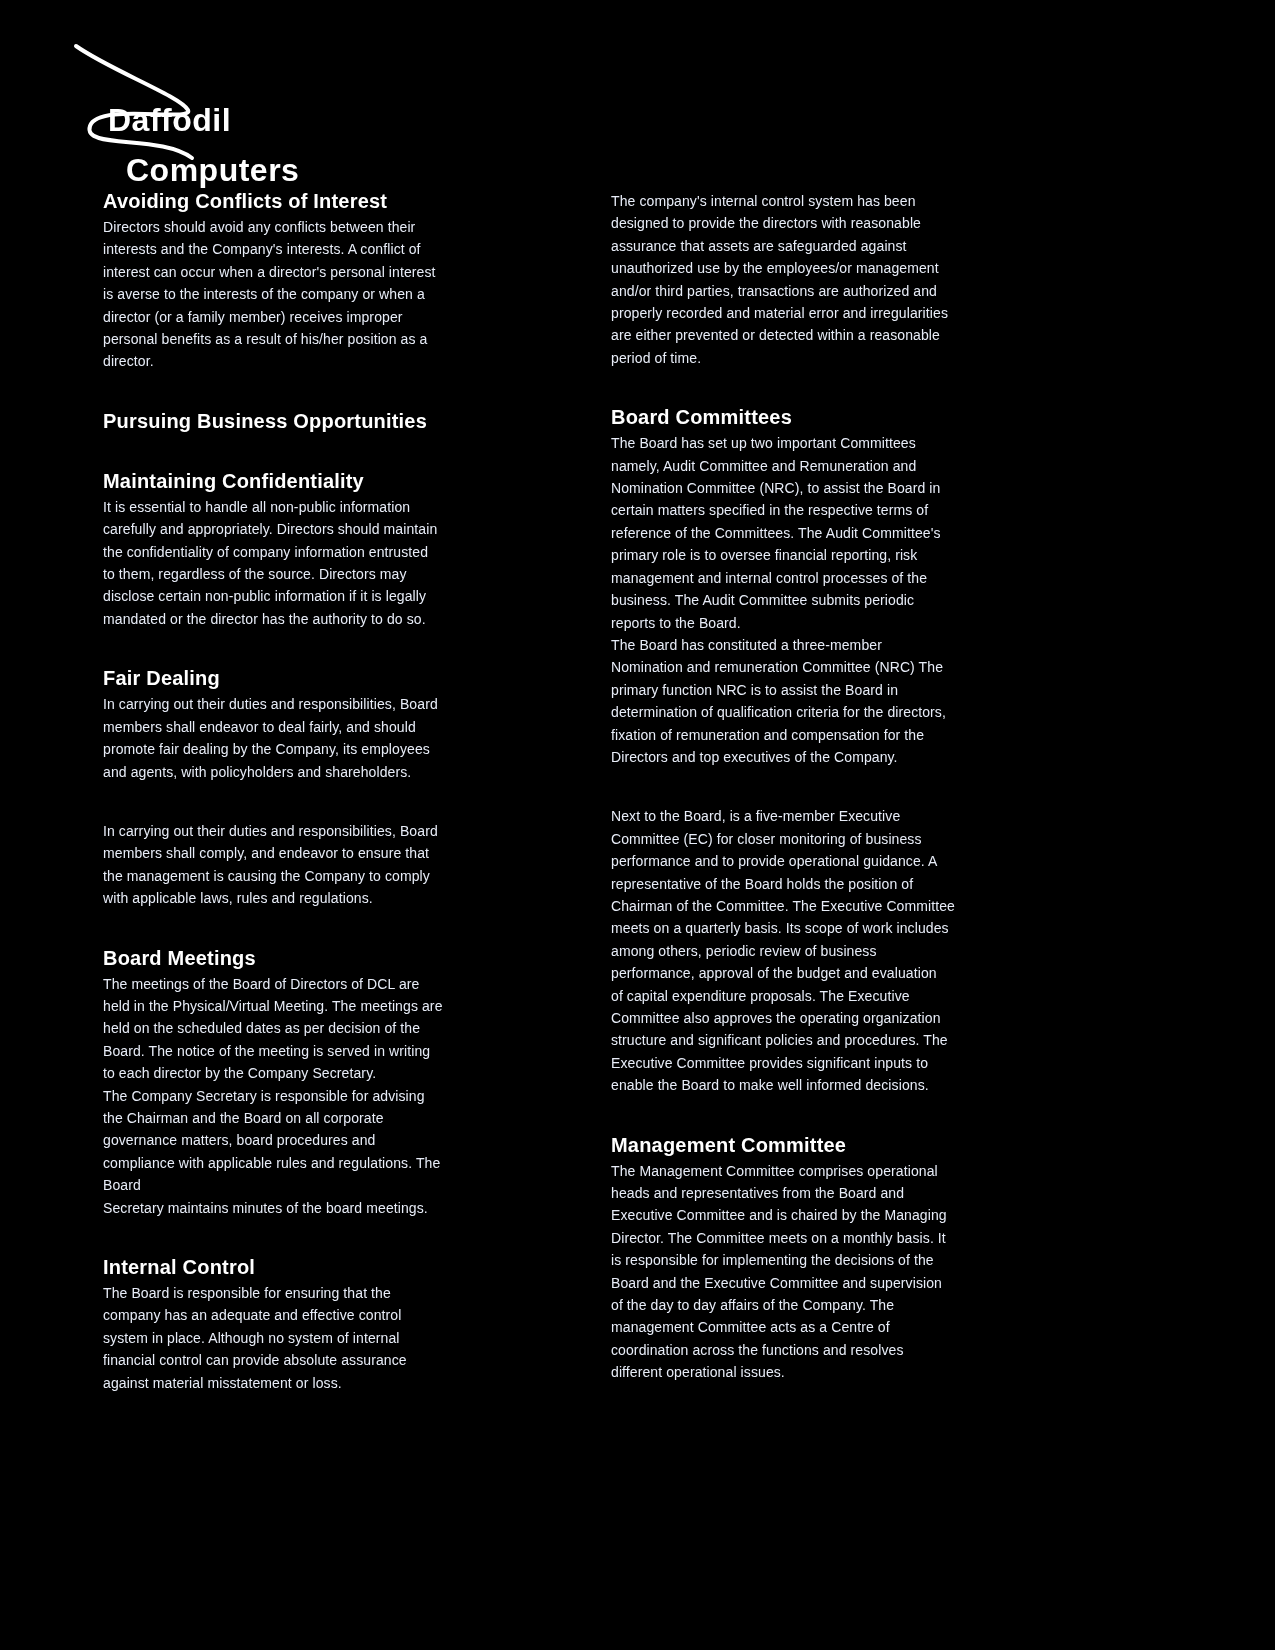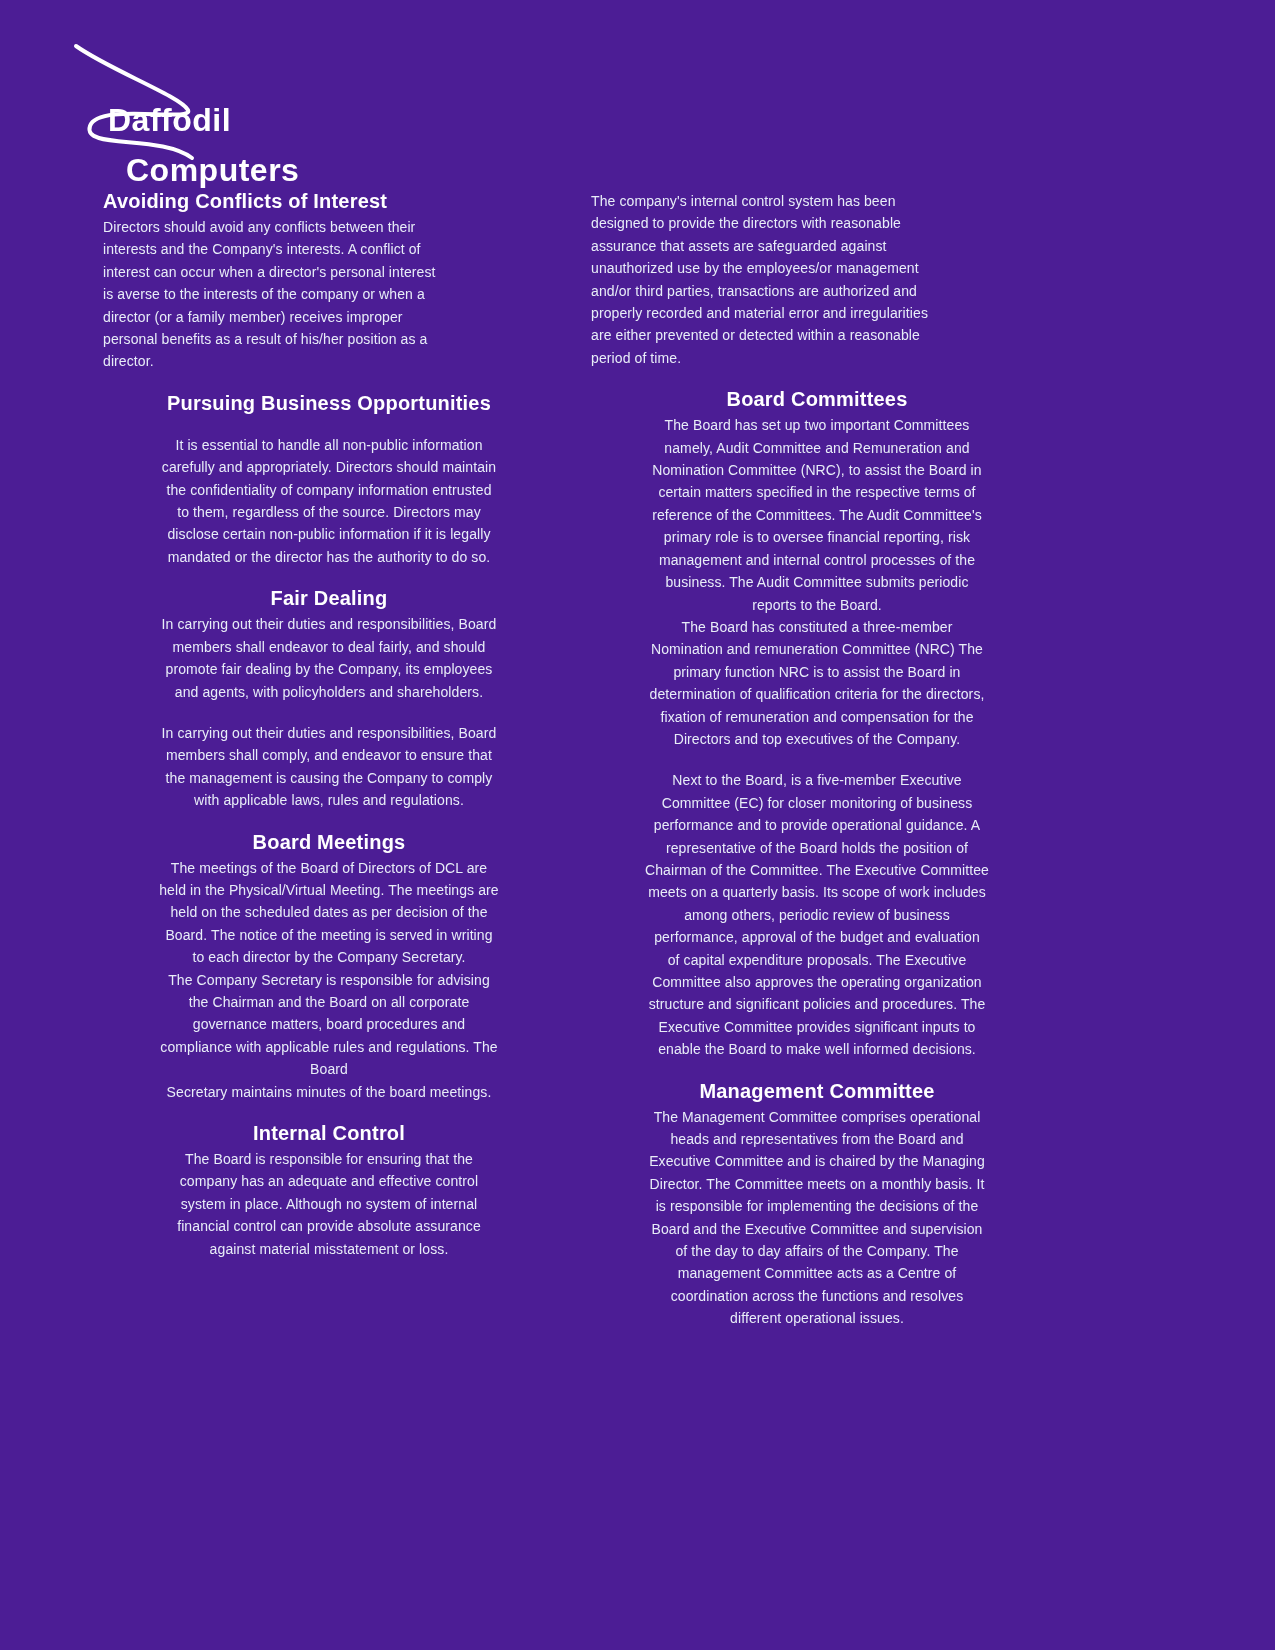--- a/index.html
+++ b/index.html
@@ -1,42 +1,42 @@
 <!DOCTYPE html>
 <html><head>
 <meta charset="utf-8">
 <style>
   html, body { margin: 0; padding: 0; }
   .page {
     position: relative;
     width: 1275px;
     height: 1650px;
-    background: #4c1d95;
+    background: #000000;
     font-family: "Liberation Sans", sans-serif;
     overflow: hidden;
   }
 
   
   .logo { position: absolute; left: 68px; top: 38px; }
   .logo svg { display: block; }
   .logo-text {
     position: absolute; left: 40px; top: 66px;
     color: #ffffff; font-weight: bold; line-height: 1.0;
     letter-spacing: 0.5px;
   }
   .logo-line1 { font-size: 32px; }
   .logo-line2 { font-size: 32px; padding-left: 18px; margin-top: 18px; }
 
   
   .content {
     position: absolute; left: 103px; top: 190px;
-    display: flex; gap: 36px;
+    display: flex; gap: 56px;
   }
   .col { width: 452px; }
-  .section + .section { margin-top: 19px; text-align: center; }
+  .section + .section { margin-top: 37px; }
   .sec-h {
     margin: 0 0 3px 0;
     font-size: 20px; font-weight: bold; color: #ffffff;
     line-height: 1.15; letter-spacing: 0.2px;
   }
   .sec-b {
     margin: 0;
     font-size: 14px; color: #E8EDF8;
     line-height: 22.4px;
     white-space: pre-line;
@@ -94,20 +94,21 @@
 interest can occur when a director's personal interest
 is averse to the interests of the company or when a
 director (or a family member) receives improper
 personal benefits as a result of his/her position as a
 director.</p>
         </section>
         <section class="section">
           <h2 class="sec-h">Pursuing Business Opportunities</h2>
         </section>
         <section class="section">
+          <h2 class="sec-h">Maintaining Confidentiality</h2>
           <p class="sec-b">It is essential to handle all non-public information
 carefully and appropriately. Directors should maintain
 the confidentiality of company information entrusted
 to them, regardless of the source. Directors may
 disclose certain non-public information if it is legally
 mandated or the director has the authority to do so.</p>
         </section>
         <section class="section">
           <h2 class="sec-h">Fair Dealing</h2>
           <p class="sec-b">In carrying out their duties and responsibilities, Board

